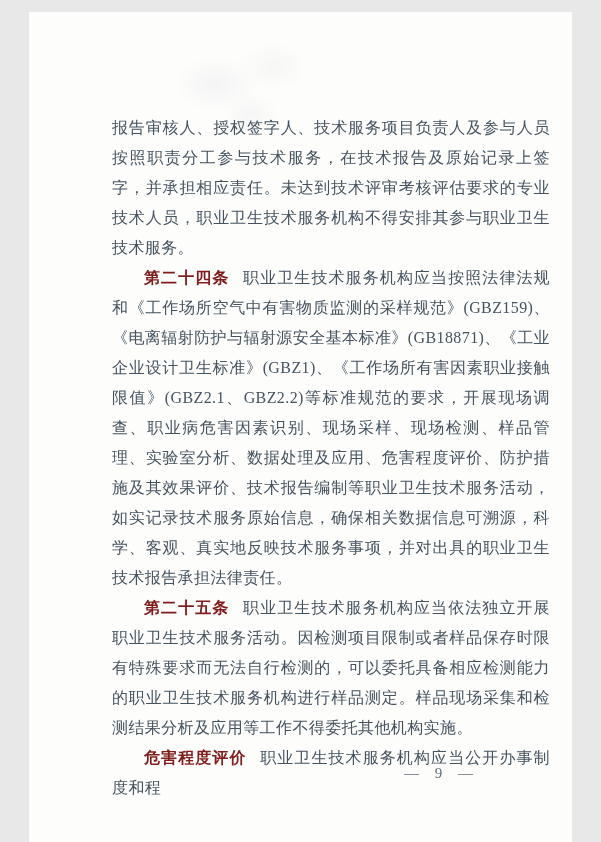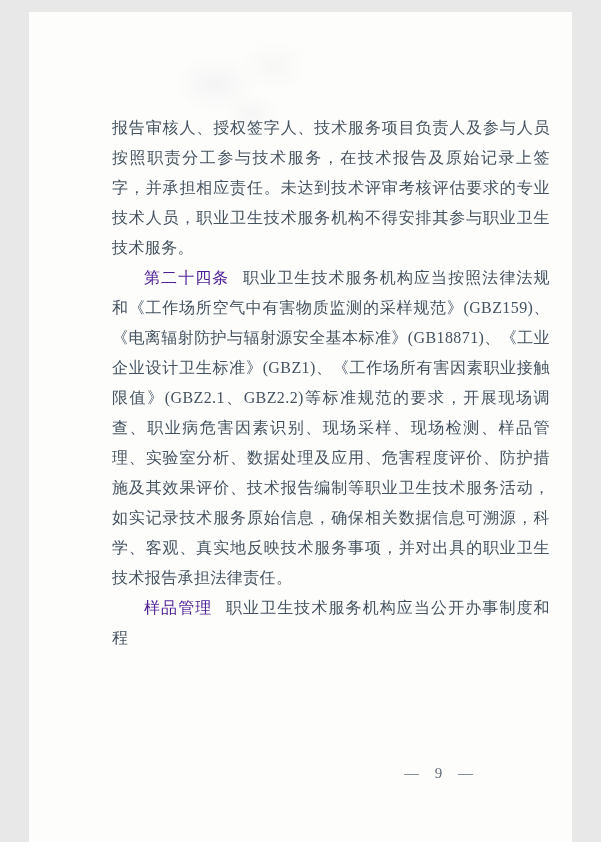--- a/index.html
+++ b/index.html
@@ -42,22 +42,22 @@
     text-justify: inter-ideograph;
   }
   .para {
     margin: 0;
     padding: 0;
   }
   .para.indent {
     text-indent: 2em;
   }
   .term {
-    font-weight: normal;
-    color: #4c1d95;
+    font-weight: bold;
+    color: #7f1d1d;
     margin-right: 0.85em;
   }
   .page-number {
     position: absolute;
     top: 753px;
     right: 98px;
     color: #626d77;
     font-size: 15px;
     letter-spacing: 1px;
     word-spacing: 10px;
@@ -71,20 +71,21 @@
 
   <div class="smudge"></div>
 
   <div class="body-text">
 
     <p class="para"><span>报告审核人、授权签字人、技术服务项目负责人及参与人员按照职责分工参与技术服务，在技术报告及原始记录上签字，并承担相应责任。未达到技术评审考核评估要求的专业技术人员，职业卫生技术服务机构不得安排其参与职业卫生技术服务。</span></p>
 
 
     <p class="para indent"><b class="term">第二十四条</b><span>职业卫生技术服务机构应当按照法律法规和《工作场所空气中有害物质监测的采样规范》(GBZ159)、《电离辐射防护与辐射源安全基本标准》(GB18871)、《工业企业设计卫生标准》(GBZ1)、《工作场所有害因素职业接触限值》(GBZ2.1、GBZ2.2)等标准规范的要求，开展现场调查、职业病危害因素识别、现场采样、现场检测、样品管理、实验室分析、数据处理及应用、危害程度评价、防护措施及其效果评价、技术报告编制等职业卫生技术服务活动，如实记录技术服务原始信息，确保相关数据信息可溯源，科学、客观、真实地反映技术服务事项，并对出具的职业卫生技术报告承担法律责任。</span></p>
 
+    <p class="para indent"><b class="term">第二十五条</b><span>职业卫生技术服务机构应当依法独立开展职业卫生技术服务活动。因检测项目限制或者样品保存时限有特殊要求而无法自行检测的，可以委托具备相应检测能力的职业卫生技术服务机构进行样品测定。样品现场采集和检测结果分析及应用等工作不得委托其他机构实施。</span></p>
 
-    <p class="para indent"><b class="term">样品管理</b><span>职业卫生技术服务机构应当公开办事制度和程</span></p>
+    <p class="para indent"><b class="term">危害程度评价</b><span>职业卫生技术服务机构应当公开办事制度和程</span></p>
 
   </div>
 
   <div class="page-number">— 9 —</div>
 
 </div>
 
 </body></html>

